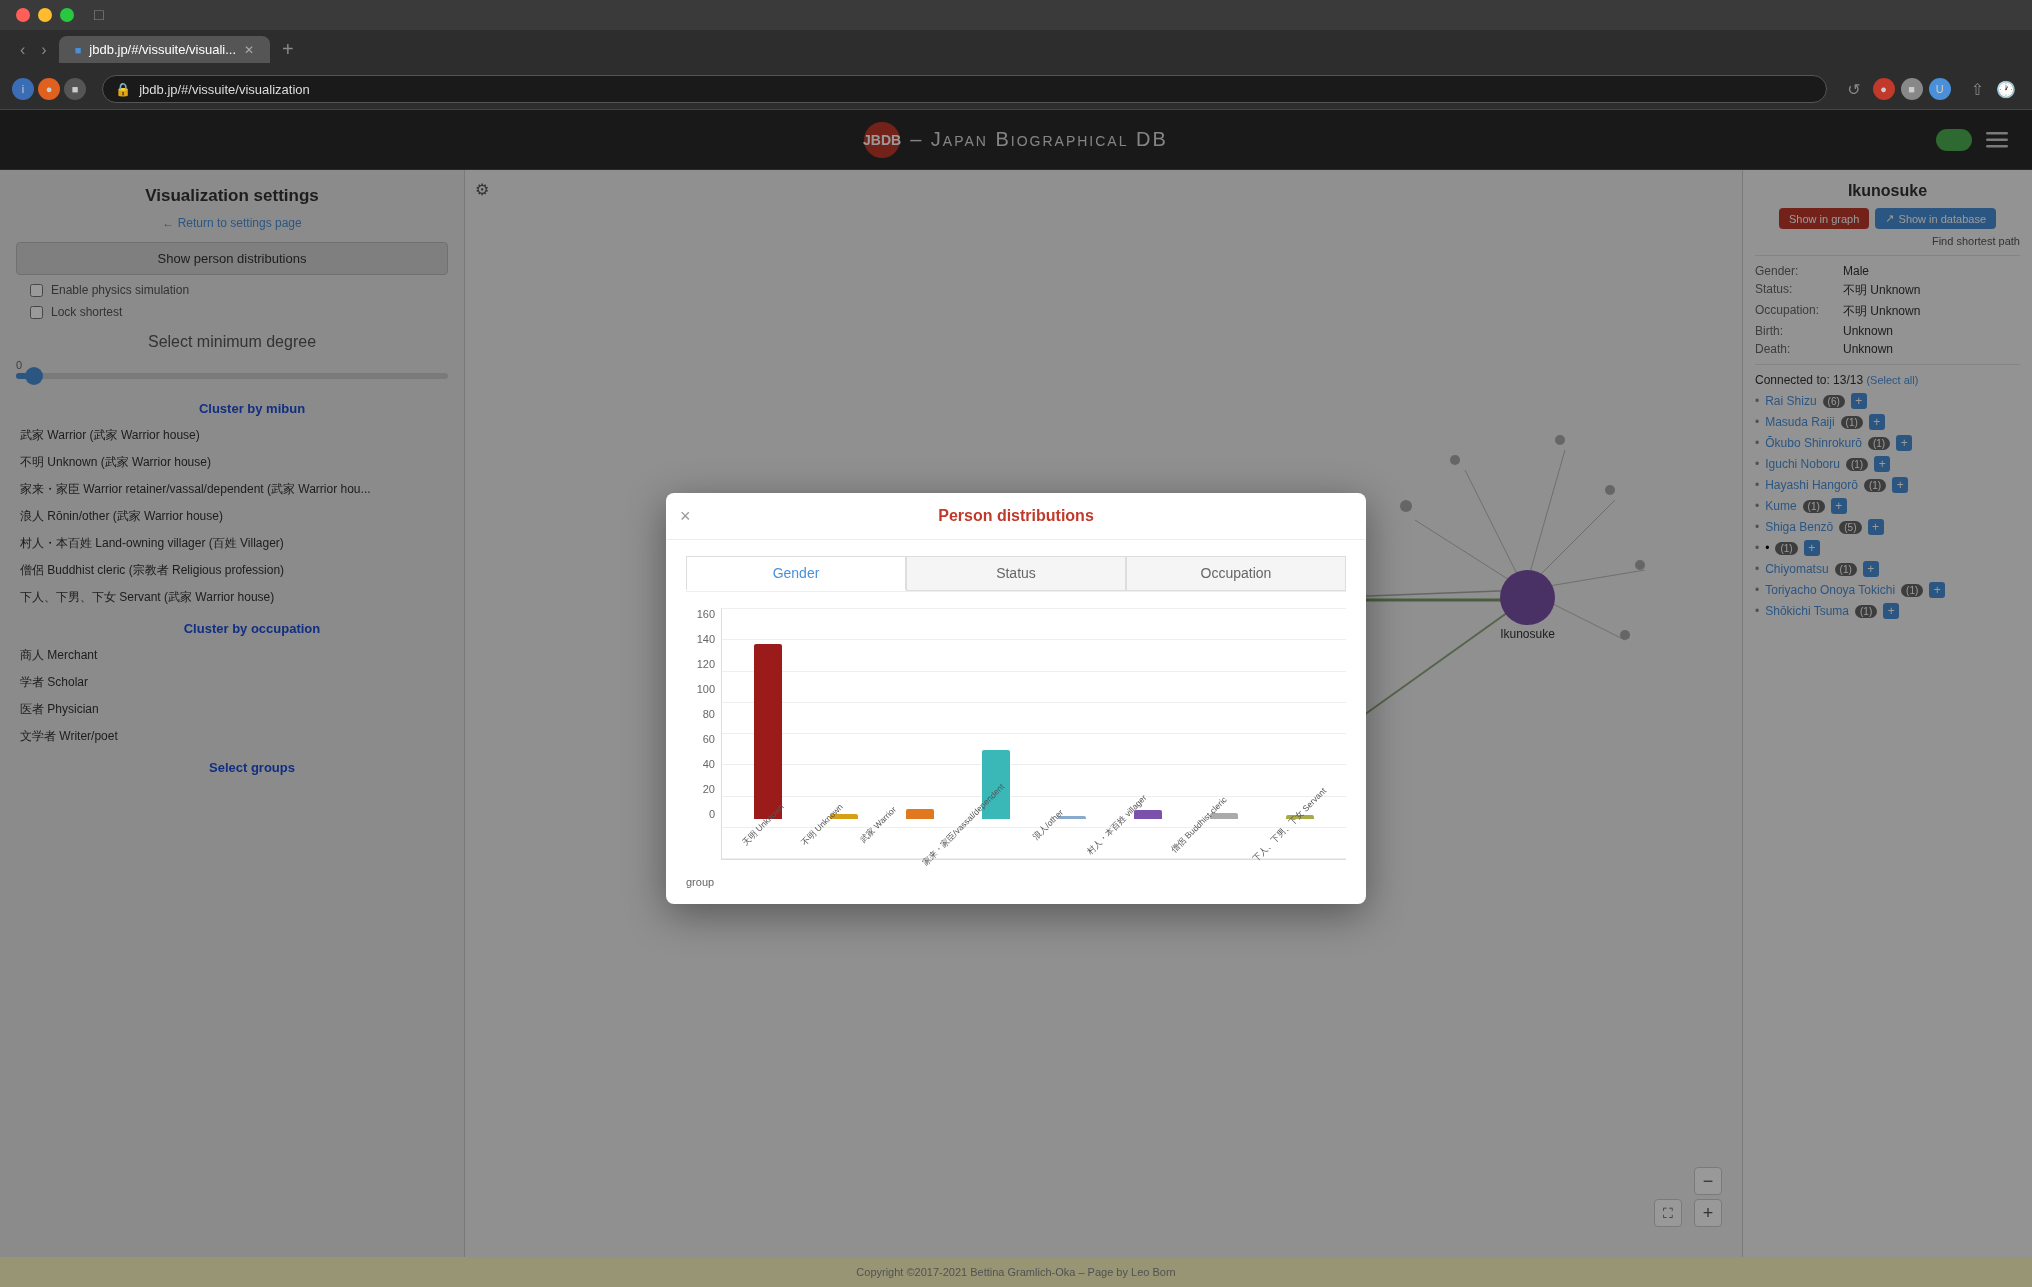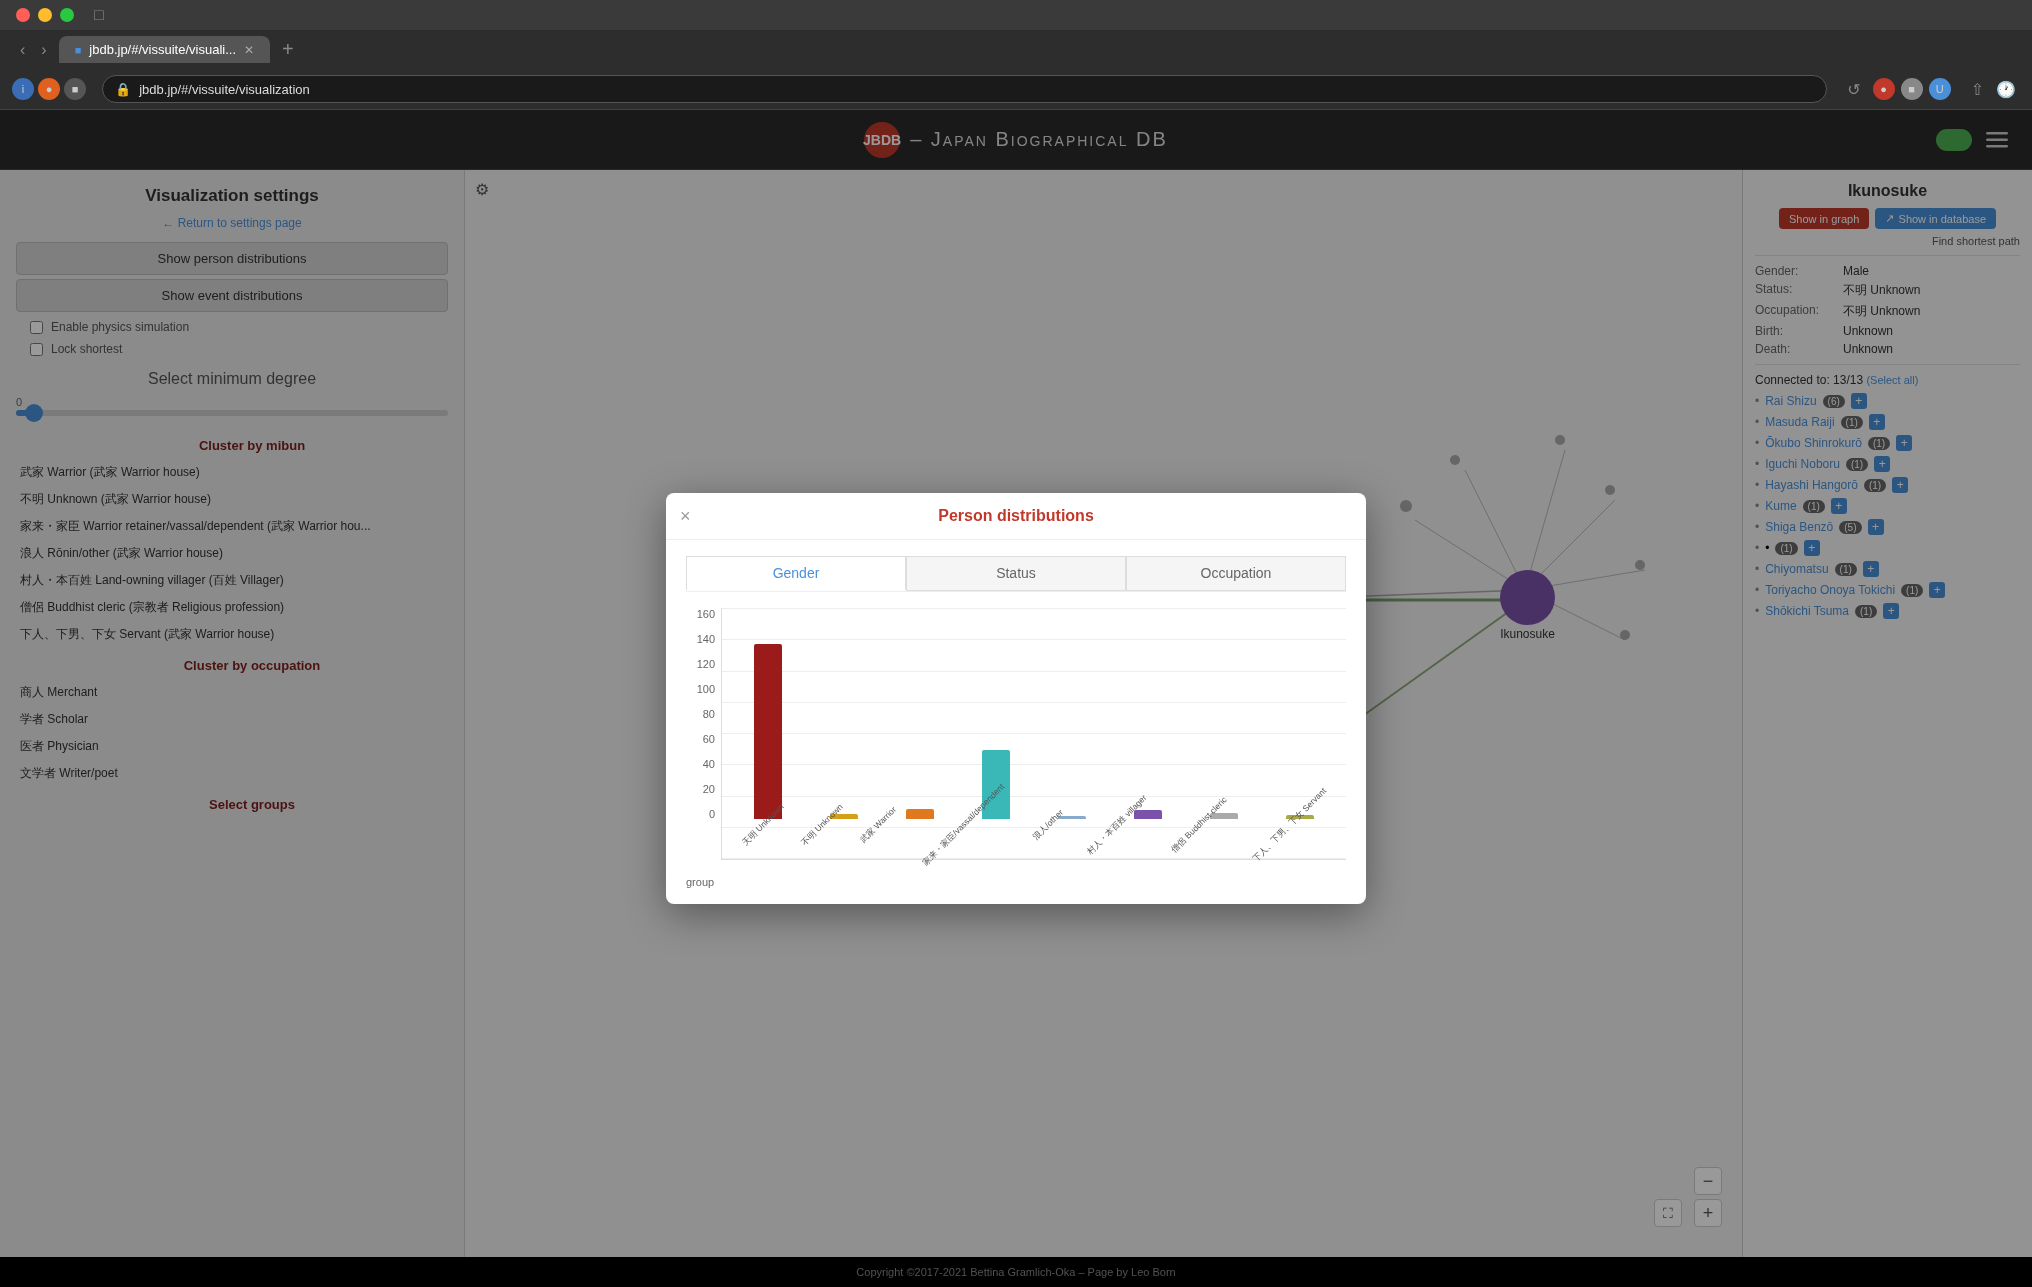--- a/index.html
+++ b/index.html
@@ -217,21 +217,21 @@
     }
     .slider-value {
       font-size: 11px;
       color: #666;
       margin-bottom: 2px;
     }
     .section-header {
       text-align: center;
       font-size: 13px;
       font-weight: 600;
-      color: #7f1d1d;
+      color: #1d4ed8;
       margin: 10px 0 6px;
       padding-left: 40px;
     }
     .sidebar-list-item {
       padding: 5px 20px;
       font-size: 12px;
       color: #333;
       cursor: pointer;
     }
 
@@ -388,21 +388,21 @@
       color: white;
       border-radius: 3px;
       width: 16px; height: 16px;
       display: flex; align-items: center; justify-content: center;
       font-size: 12px;
       cursor: pointer;
     }
 
     
     .app-footer {
-      background: #000000;
+      background: #fef9c3;
       height: 30px;
       display: flex;
       align-items: center;
       justify-content: center;
       font-size: 11px;
       color: #888;
     }
 
     
     .modal-overlay {
@@ -638,21 +638,20 @@
     </div>
   </div>
 </div>
 
 <div class="main-layout">
 
   <div class="sidebar">
     <div class="sidebar-title">Visualization settings</div>
     <div class="sidebar-link">Return to settings page</div>
     <button class="sidebar-section-btn">Show person distributions</button>
-    <button class="sidebar-section-btn">Show event distributions</button>
     <div class="sidebar-checkbox-row">
       <input type="checkbox" style="">
       <span>Enable physics simulation</span>
     </div>
     <div class="sidebar-checkbox-row">
       <input type="checkbox" style="">
       <span>Lock shortest</span>
     </div>
     <div class="sidebar-label">Select minimum degree</div>
     <div class="slider-container">

